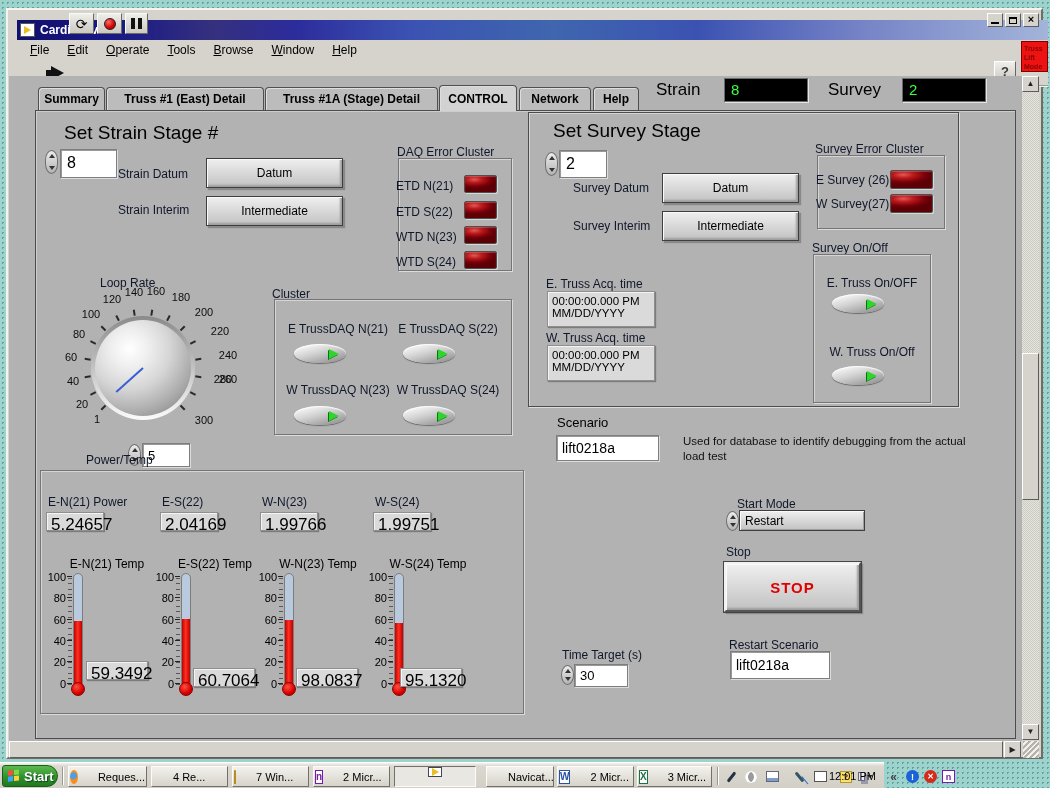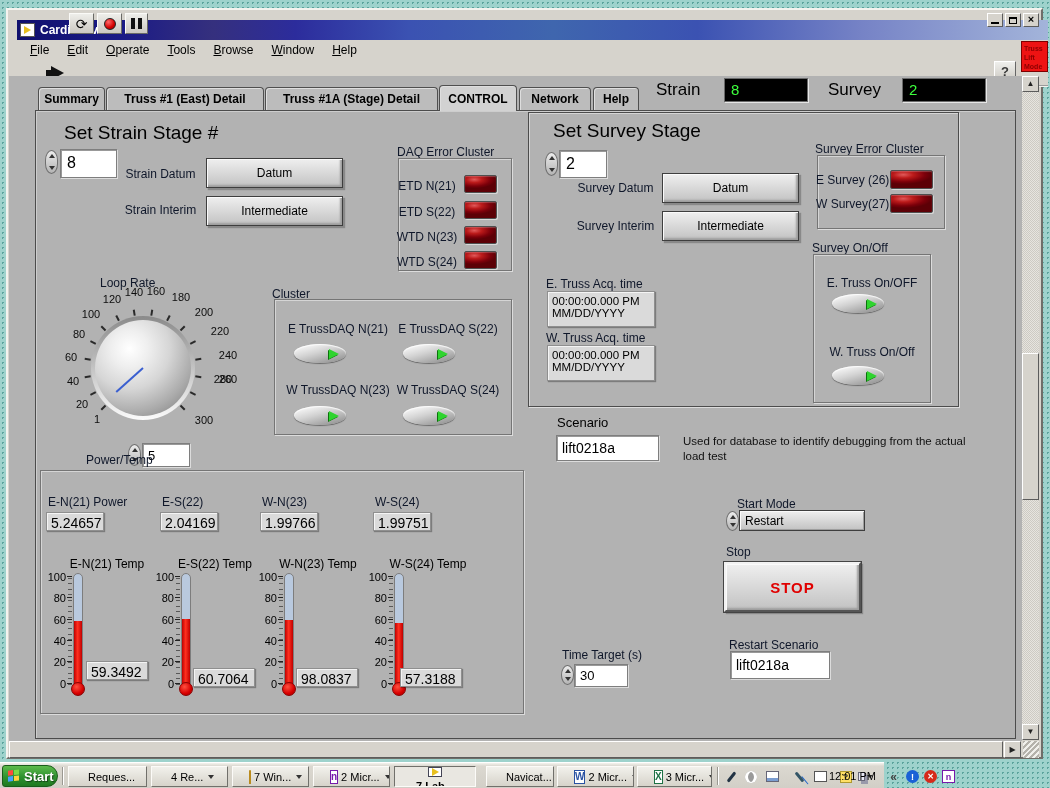--- a/index.html
+++ b/index.html
@@ -7,21 +7,21 @@
   body {
     font-family:"Liberation Sans", sans-serif;
     background:#9ed2cc;
     background-image:radial-gradient(#5ba39c 1px, transparent 1px);
     background-size:5px 5px;
     position:relative; color:#000;
   }
   .abs { position:absolute; }
   .lbl { position:absolute; font-size:12px; color:#0f172a; white-space:nowrap; }
   .title19 { position:absolute; font-size:19px; color:#000; white-space:nowrap; }
-  .right { text-align:center; }
+  .right { text-align:left; }
   .center { text-align:center; }
 
   
   .window { position:absolute; left:6px; top:8px; width:1037px; height:751px;
     background:#d6d3cc; border:2px solid; border-color:#f4f3ef #6f6d68 #6f6d68 #f4f3ef; }
   .titlebar { position:absolute; left:9px; top:10px; width:1031px; height:20px;
     background:linear-gradient(90deg,#10106e 0%,#1a1a86 10%,#35307e 19%,#2c2c9c 27%,#3b52b2 38%,#3f66ae 52%,#3b52b2 66%,#7683c6 82%,#a3b4da 100%);
     display:flex; align-items:center; }
   .titlebar .apptitle { color:#fff; font-weight:bold; font-size:12px; margin-left:5px; }
   .lv-icon { width:15px; height:14px; margin-left:3px; background:#fff; border:1px solid #555;
@@ -63,21 +63,21 @@
     font-size:15px; padding:2px 0 0 6px; }
 
   .grpbox { position:absolute; border:1px solid #757575;
     box-shadow:inset 1px 1px 0 rgba(255,255,255,.45), 1px 1px 0 rgba(255,255,255,.55); }
 
   .whitebox { position:absolute; background:#fff; border:1px solid #7e7e7e;
     box-shadow:inset 1px 1px 0 rgba(0,0,0,.4), inset -1px -1px 0 rgba(255,255,255,.9), 1px 1px 0 #dcdcdc;
     color:#000; overflow:hidden; white-space:nowrap; }
   .ind { position:absolute; background:#dadada; border:1px solid #8f8f8f;
     box-shadow:inset 1px 1px 0 #f4f4f4, 1px 1px 1px rgba(0,0,0,.3);
-    font-size:14px; padding:2px 0 4px 4px; white-space:nowrap; }
+    font-size:17px; padding:2px 0 4px 4px; white-space:nowrap; }
 
   .btn3d { position:absolute; background:linear-gradient(180deg,#efefef,#c2c2c2);
     border:1px solid #3e3e3e; box-shadow:inset 1px 1px 0 #fafafa, inset -2px -2px 2px #9e9e9e, 2px 2px 1px rgba(60,60,60,.35);
     display:flex; align-items:center; justify-content:center; font-size:12px; color:#000; }
 
   .led-red { position:absolute; border:1px solid #4f4f4f;
     background:radial-gradient(ellipse 70% 55% at 30% 22%, #e05a5a 0%, #bb1a1a 35%, #7d000a 75%, #5c0006 100%);
     box-shadow:inset 0 1px 1px rgba(255,255,255,.25), 1px 1px 0 #d8d8d8; border-radius:2px; }
 
   .oval-btn { position:absolute; width:52px; height:19px; border-radius:50%;
@@ -133,21 +133,21 @@
     background:linear-gradient(180deg,#f4f3ee 0%,#dbd8d0 12%,#d2cfc7 100%); border-top:1px solid #fff; }
   .startbtn { position:absolute; left:2px; top:2px; width:56px; height:22px; border-radius:3px 11px 11px 3px;
     background:linear-gradient(180deg,#5cbb4c 0%,#2f9130 55%,#1f7a20 100%);
     color:#fff; font-weight:bold; font-size:13px; display:flex; align-items:center; gap:4px; padding-left:5px;
     text-shadow:1px 1px 1px rgba(0,0,0,.5); border:1px solid #1a5c1a; }
   .flag { width:12px; height:12px; display:grid; grid-template-columns:5px 5px; grid-template-rows:5px 5px; gap:1px; transform:skewY(-6deg); }
   .flag i:nth-child(1){background:#ff4a3d;} .flag i:nth-child(2){background:#7ddc45;}
   .flag i:nth-child(3){background:#46a0ff;} .flag i:nth-child(4){background:#ffd23d;}
   .taskbtn { position:absolute; top:3px; height:21px; background:linear-gradient(#f2f1ec,#d6d3ca);
     border:1px solid; border-color:#fcfbf8 #71706b #71706b #fcfbf8;
-    display:flex; align-items:center; gap:3px; padding:0 16px; font-size:11px; white-space:nowrap; overflow:hidden; }
+    display:flex; align-items:center; gap:20px; padding:0 1px; font-size:11px; white-space:nowrap; overflow:hidden; }
   .taskbtn.active { background:#e9e7e1; border-color:#71706b #fcfbf8 #fcfbf8 #71706b; font-weight:bold;flex-direction:column; }
   .tb-sep { position:absolute; top:4px; width:2px; height:18px; border-left:1px solid #9a9891; border-right:1px solid #fff; }
   .drop { width:0;height:0;border-top:4px solid #333;border-left:3px solid transparent;border-right:3px solid transparent; margin-left:2px; }
   .ticon { width:14px; height:14px; flex:0 0 aupx; display:flex; align-items:center; justify-content:center; font-size:10px; font-weight:bold; }
   .clock { position:absolute; top:7px; right:8px; font-size:11px; }
   .qicon { position:absolute; top:6px; width:15px; height:15px; display:flex; align-items:center; justify-content:center; font-size:11px; color:#333; }
 </style>
 </head>
 <body>
 
@@ -385,21 +385,21 @@
     <div class="t-tick" style="top:44px;"></div>
     <div class="t-tick" style="top:66px;"></div>
   <div class="t-tick" style="top:87px;"></div>
     <div class="t-tick" style="top:108px;"></div>
     <div class="t-tick" style="top:130px;"></div>
   <div class="t-minor"></div>
   <div class="t-tube">
       <div class="t-fill" style="height:61px;"></div>
     </div>
   <div class="t-bulb"></div>
-  <div class="ind" style="left:39px;top:115px;width:62px;height:19px;">57.3188</div>
+  <div class="ind" style="left:39px;top:115px;width:62px;height:19px;">95.1320</div>
 </div>
 
 <div class="grpbox" style="left:528px;top:112px;width:431px;height:295px;border-color:#4c4c4c;"></div>
 <span class="title19" style="left:553px;top:120px;">Set Survey Stage</span>
 <div class="spinner" style="left:545px;top:152px;height:24px;">
     <span class="sp-up"></span>
     <span class="sp-dn"></span>
   </div>
 <div class="whitebox" style="left:559px;top:150px;width:48px;height:28px;font-size:16px;padding:4px 0 0 6px;">2</div>
 <div class="lbl right" style="left:573px;top:181px;width:85px;">Survey Datum</div>

